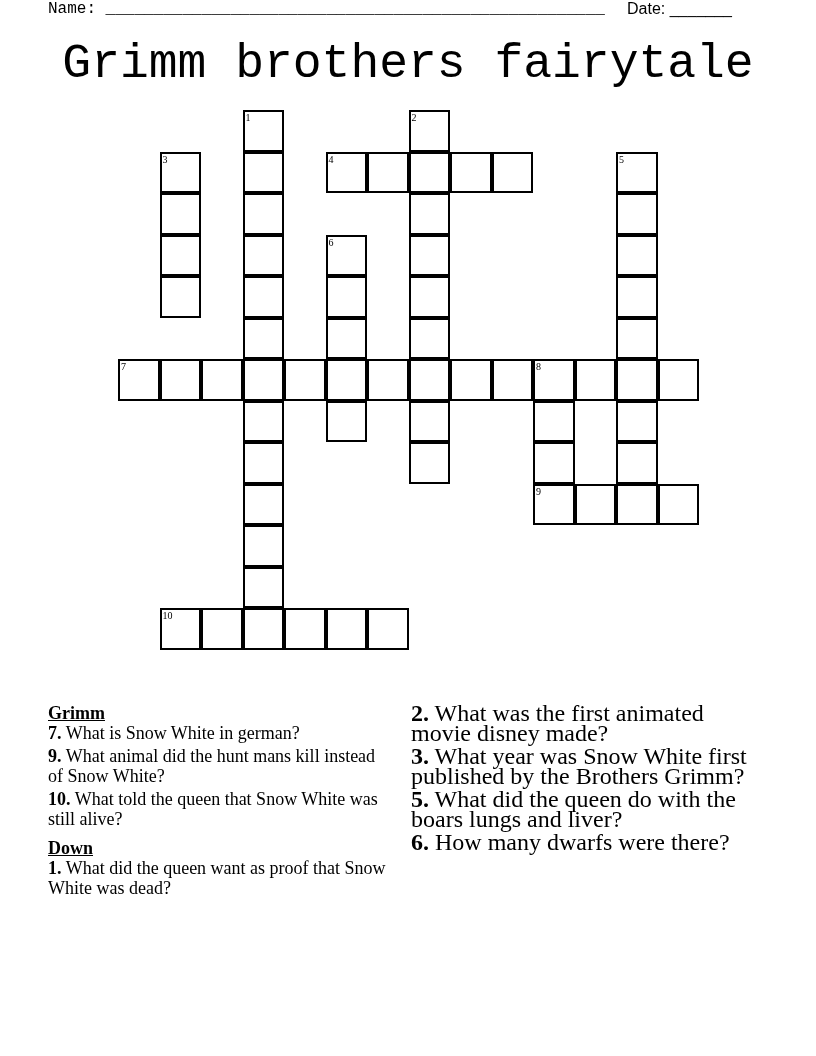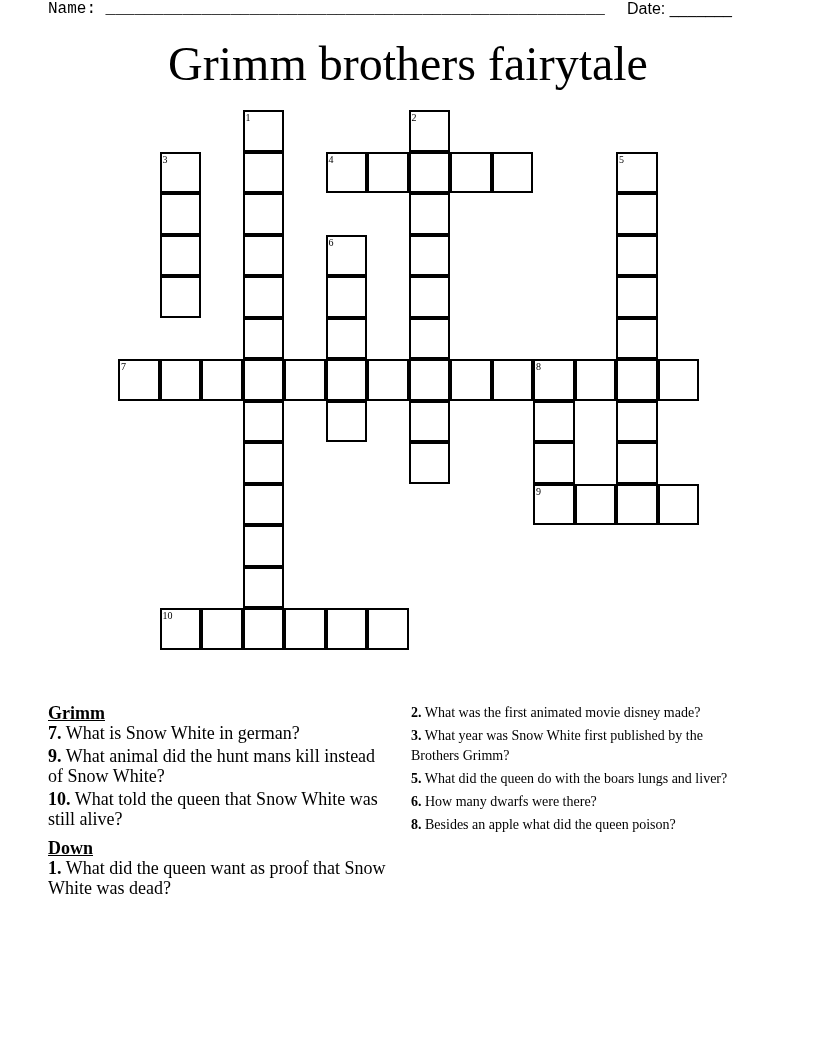--- a/index.html
+++ b/index.html
@@ -1,24 +1,24 @@
 <!DOCTYPE html>
 <html><head>
 <meta charset="utf-8">
 <style>
   html, body { margin:0; padding:0; background:#ffffff; }
   body { width:816px; height:1056px; position:relative; overflow:hidden; font-family:"Liberation Serif", serif; color:#000; }
   .header-line { position:absolute; top:0; left:48px; font-family:Liberation Mono, monospace; font-size:16px; line-height:18px; white-space:pre; }
   .date-line { position:absolute; top:0; left:627px; font-family:"Liberation Sans", sans-serif; font-size:16px; line-height:18px; white-space:pre; }
-  .title { position:absolute; top:34px; left:0; width:816px; text-align:center; font-size:48px; line-height:60px; }
+  .title { position:absolute; top:34px; left:0; width:816px; text-align:center; font-size:48px; line-height:60px;font-family:Liberation Mono, monospace; }
   .grid { position:absolute; left:0; top:0; width:816px; height:680px; }
   .cell { position:absolute; width:41.5px; height:41.5px; box-sizing:border-box; border:2.5px solid #000; background:#fff; }
   .cell .num { position:absolute; top:0px; left:1px; font-size:10px; line-height:12px; font-family:"Liberation Serif", serif; }
   .clues-left { position:absolute; top:703px; left:48px; width:340px; font-size:18px; line-height:20px; }
-  .clues-right { position:absolute; top:703px; left:411px; width:340px; font-size:14px; line-height:20px; }
+  .clues-right { position:absolute; top:703px; left:411px; width:340px; font-size:24px; line-height:20px; }
   .clue-heading { font-weight:bold; text-decoration:underline; margin:0; }
   .clue { margin:0 0 3px 0; }
   .clue b { font-weight:bold; }
 </style>
 </head>
 <body>
 
 <div class="header-line">Name: ____________________________________________________</div>
 <div class="date-line">Date: _______</div>
 
@@ -118,14 +118,13 @@
   <p class="clue" style="margin-bottom:9px"><b>10.</b><span> What told the queen that Snow White was still alive?</span></p>
   <p class="clue-heading">Down</p>
   <p class="clue"><b>1.</b><span> What did the queen want as proof that Snow White was dead?</span></p>
 </div>
 
 <div class="clues-right">
   <p class="clue"><b>2.</b><span> What was the first animated movie disney made?</span></p>
   <p class="clue"><b>3.</b><span> What year was Snow White first published by the Brothers Grimm?</span></p>
   <p class="clue"><b>5.</b><span> What did the queen do with the boars lungs and liver?</span></p>
   <p class="clue"><b>6.</b><span> How many dwarfs were there?</span></p>
-  <p class="clue"><b>8.</b><span> Besides an apple what did the queen poison?</span></p>
 </div>
 
 </body></html>

